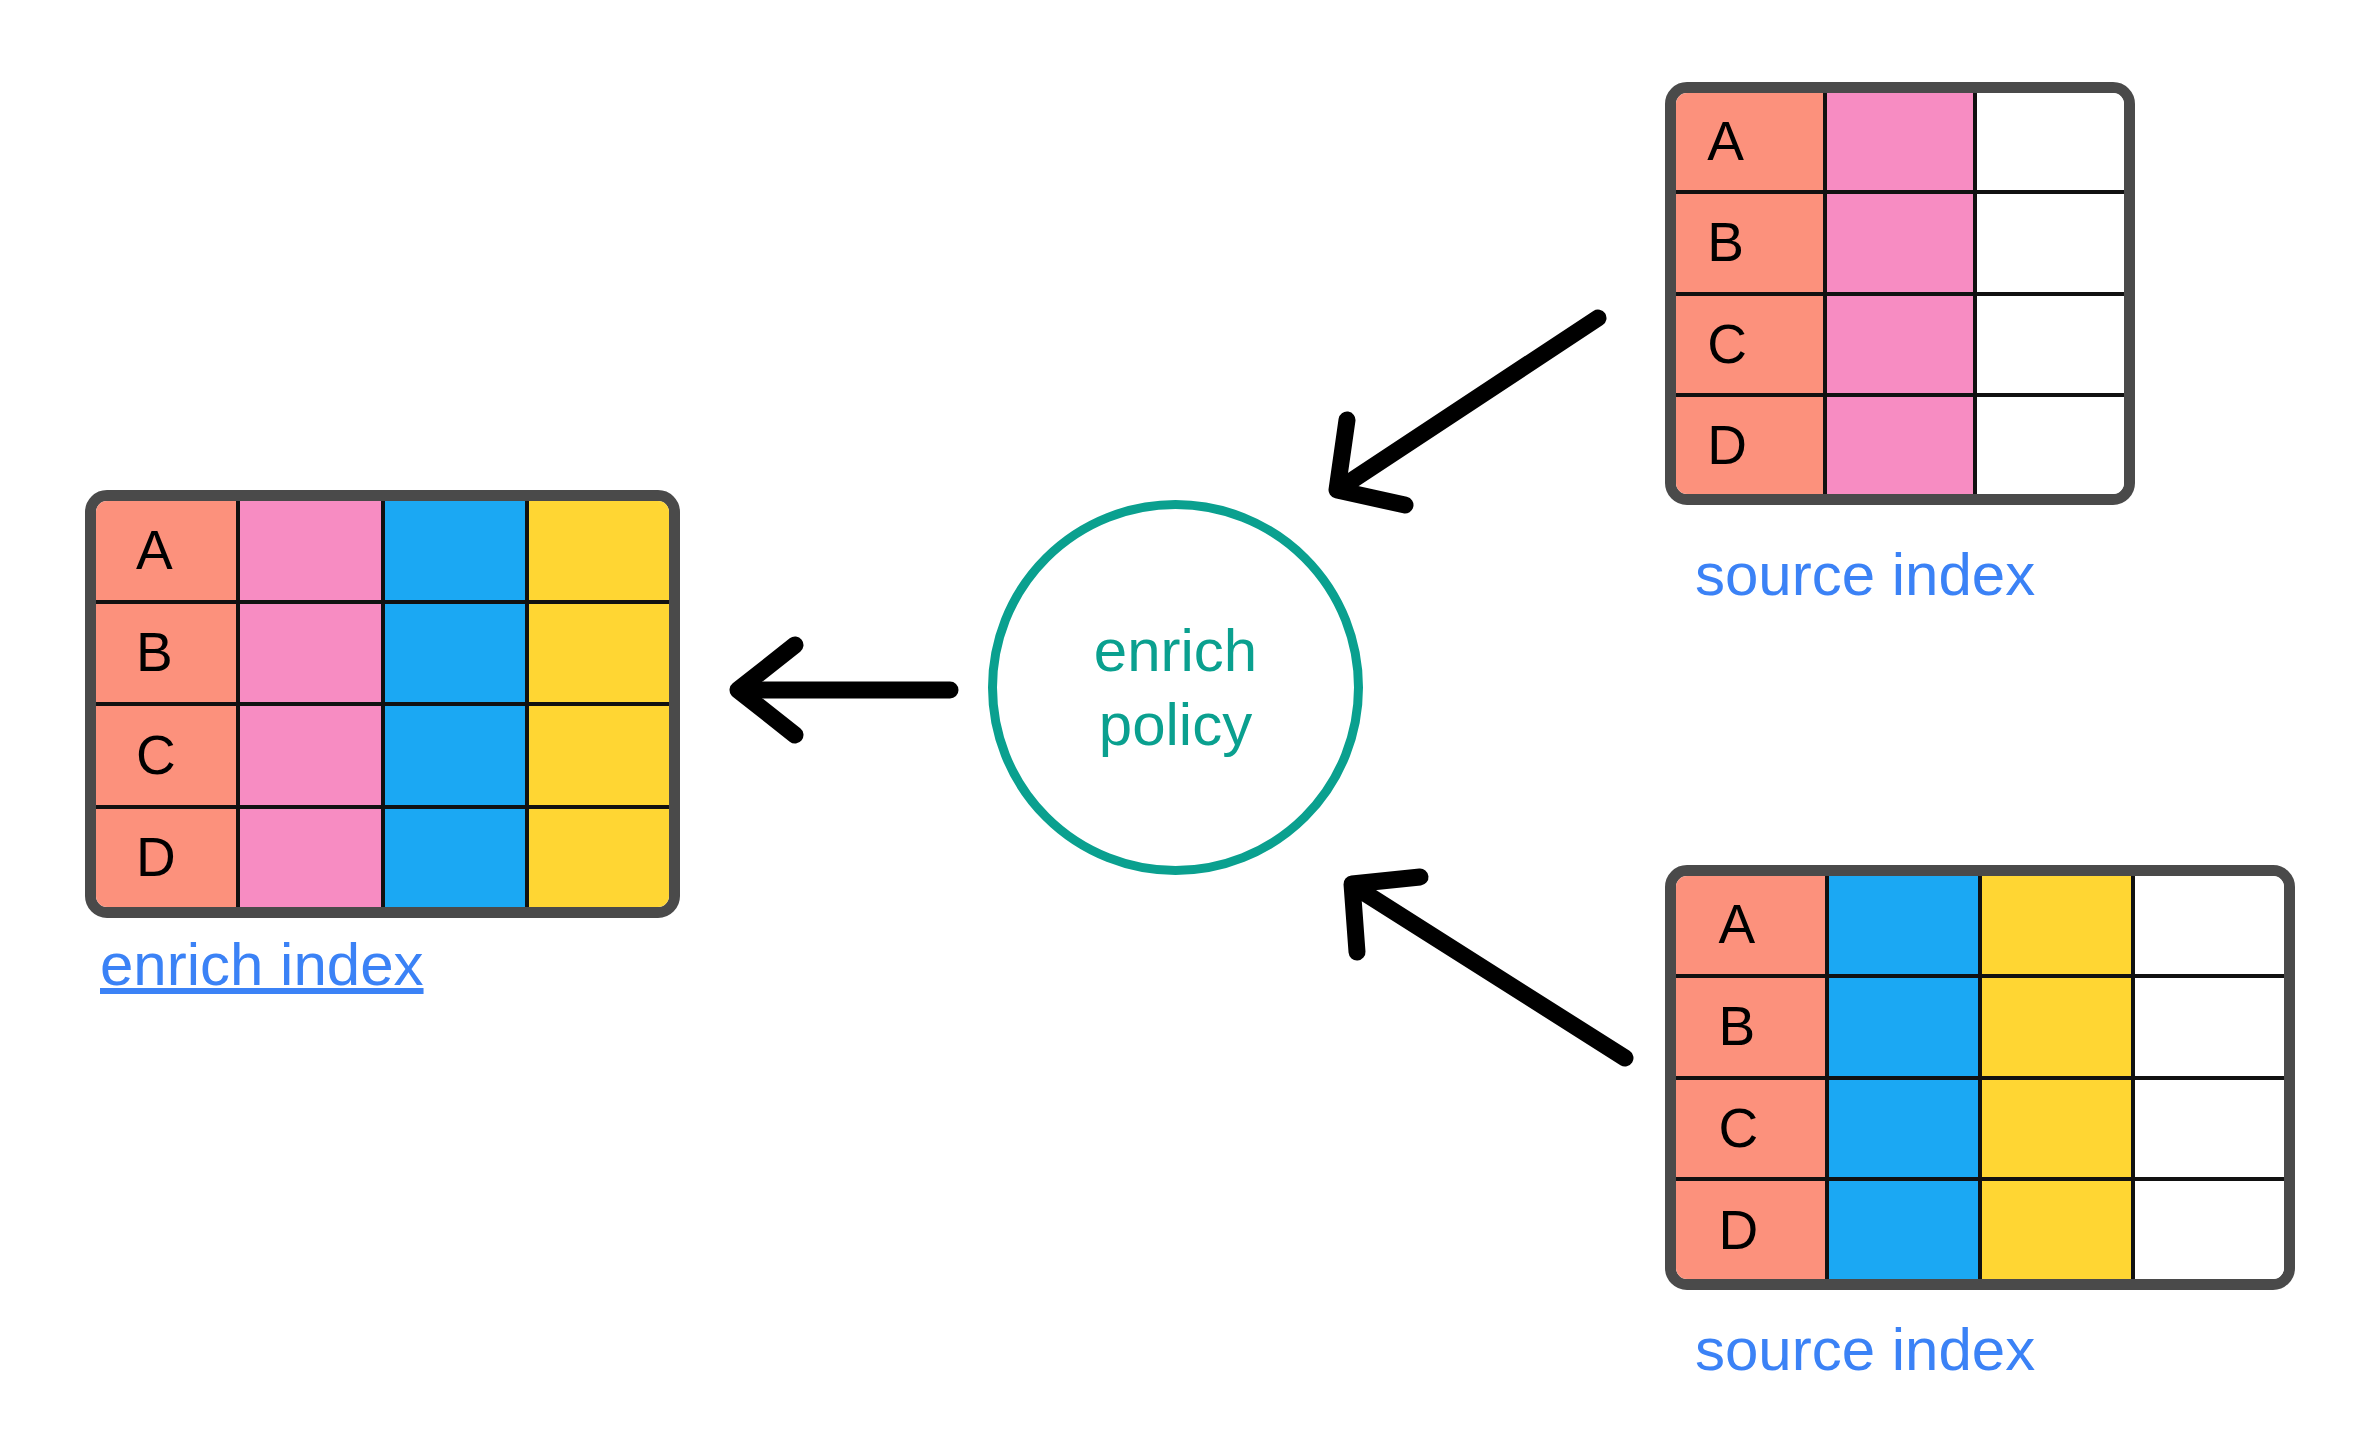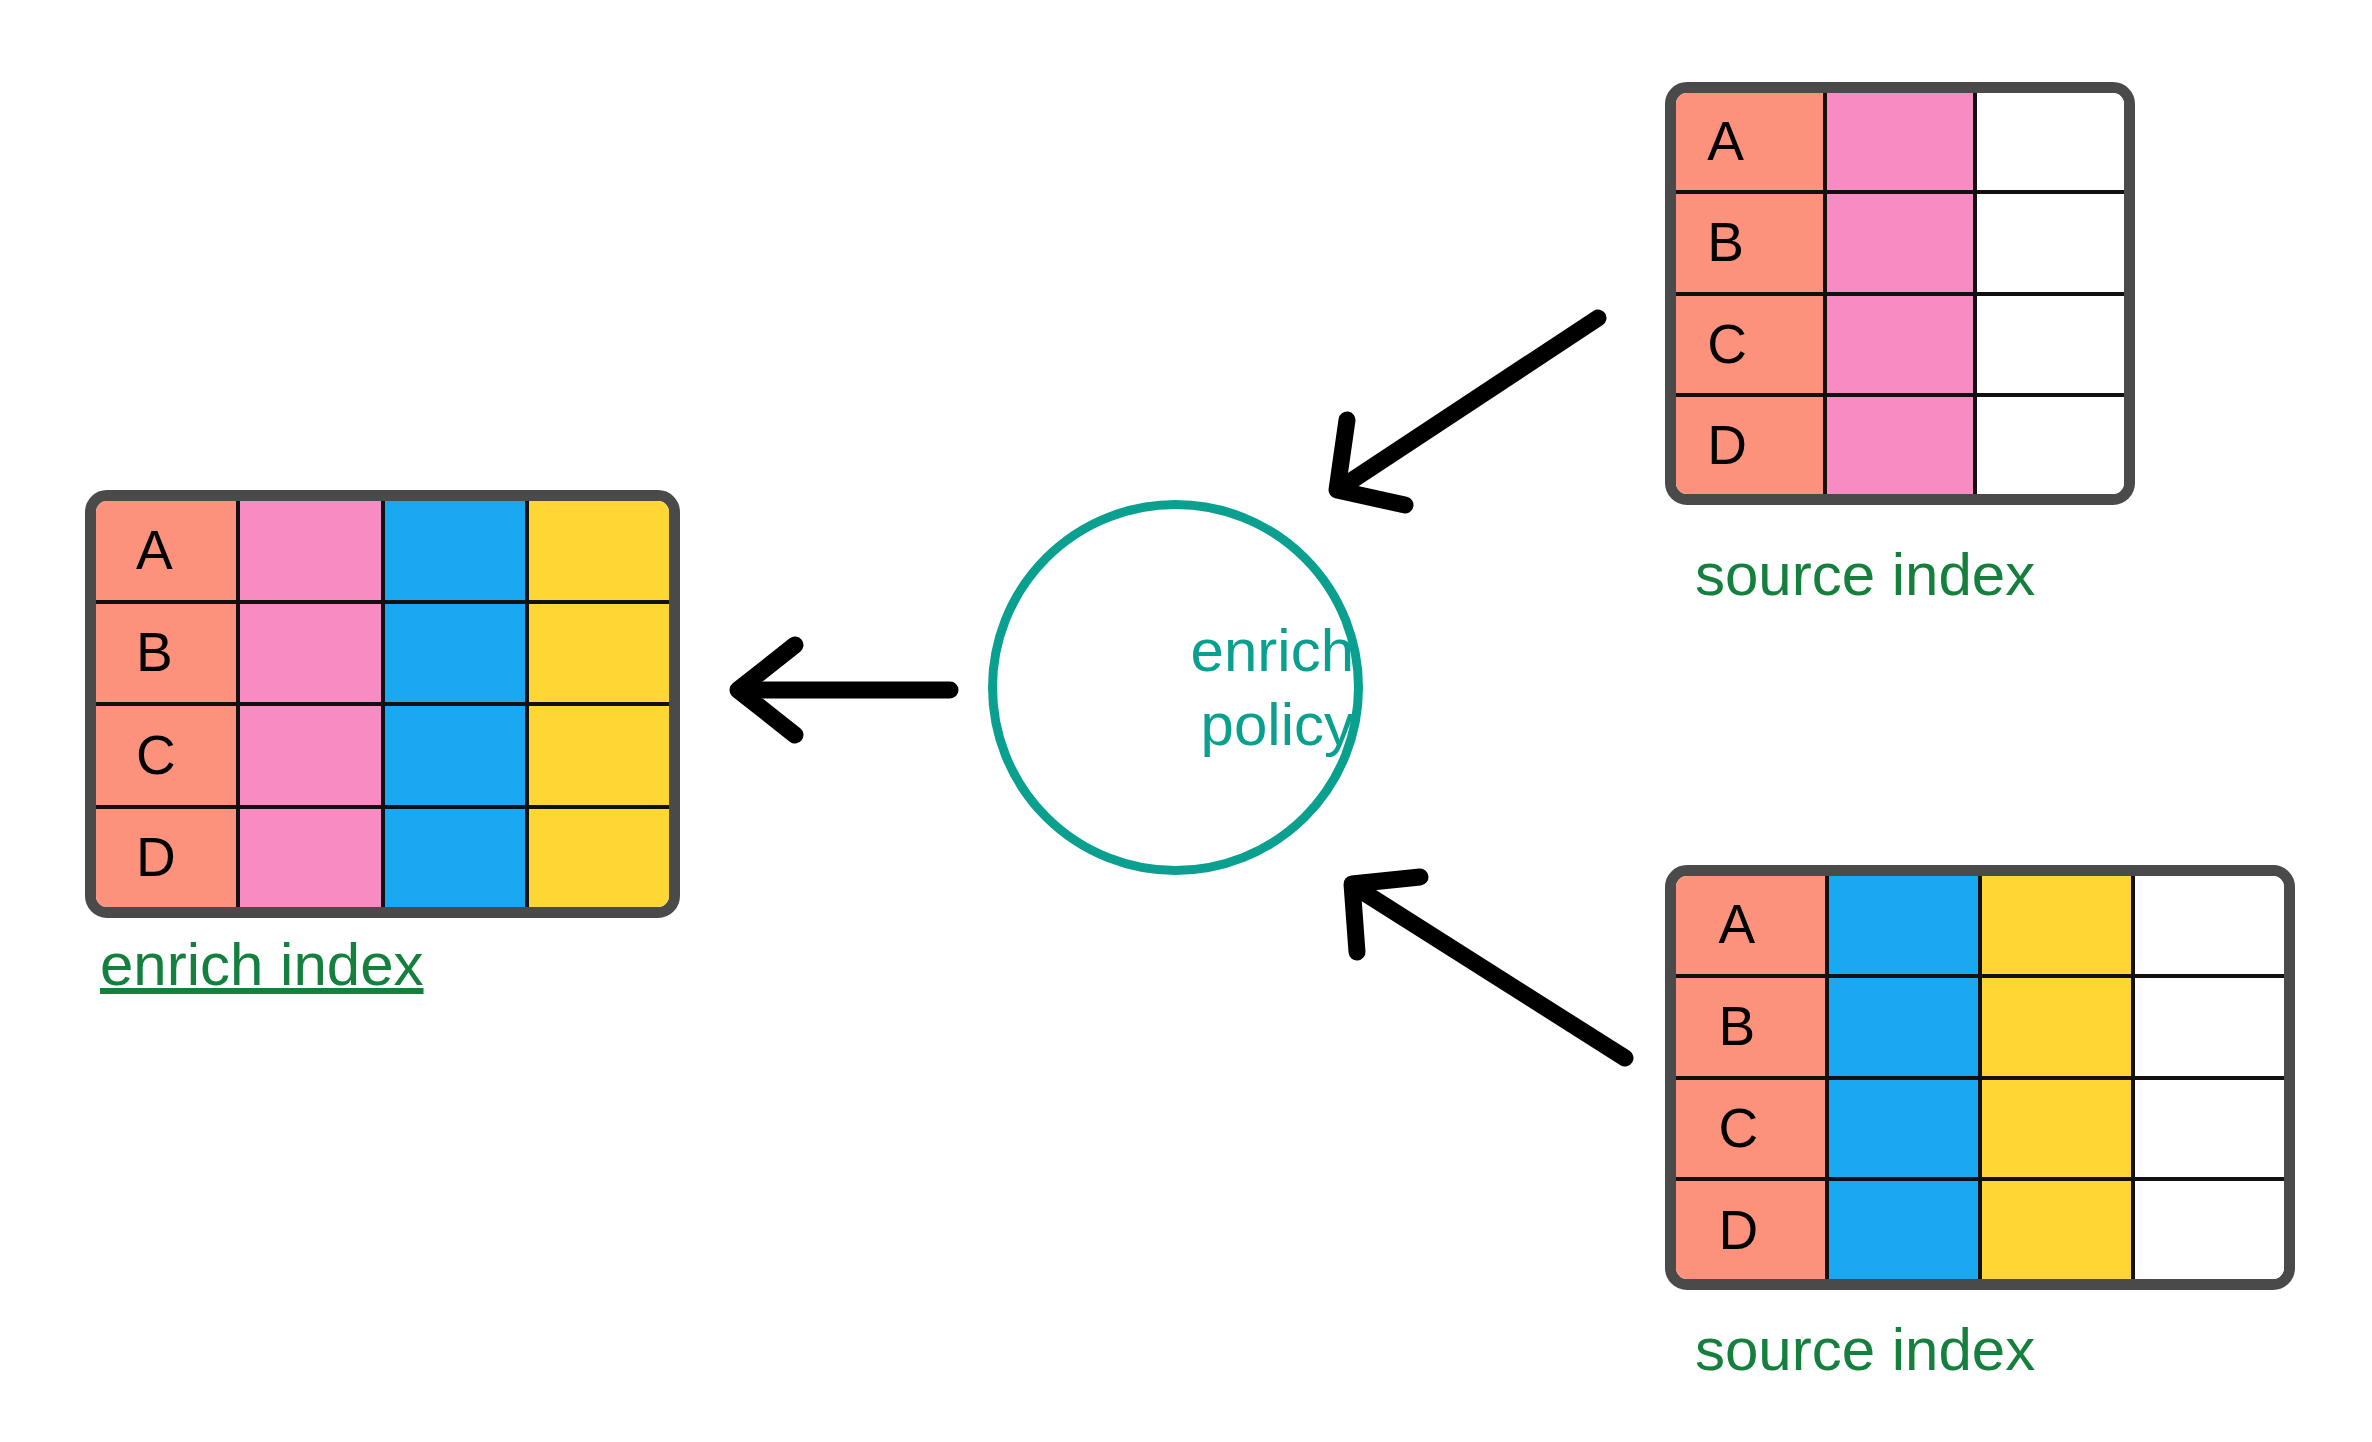--- a/index.html
+++ b/index.html
@@ -60,36 +60,36 @@
   .c-orange { background: #fc917c; }
   .c-pink   { background: #f78cc2; }
   .c-blue   { background: #1ba8f3; }
   .c-yellow { background: #ffd633; }
   .c-white  { background: #ffffff; }
 
   
   .caption {
     position: absolute;
     font-size: 60px;
-    color: #15803d;
+    color: #3b82f6;
     white-space: nowrap;
     font-family: "Liberation Sans", sans-serif;
     line-height: 1;
   }
 
   
   .policy-circle {
     position: absolute;
     box-sizing: border-box;
     border-radius: 50%;
     border: 9px solid #0aa08f;
     background: #ffffff;
     display: flex;
     flex-direction: column;
-    align-items: flex-end;
+    align-items: center;
     justify-content: center;
   }
   .policy-line {
     font-size: 60px;
     line-height: 1.22;
     color: #0aa08f;
     text-align: center;
     font-family: "Liberation Sans", sans-serif;
   }
 

